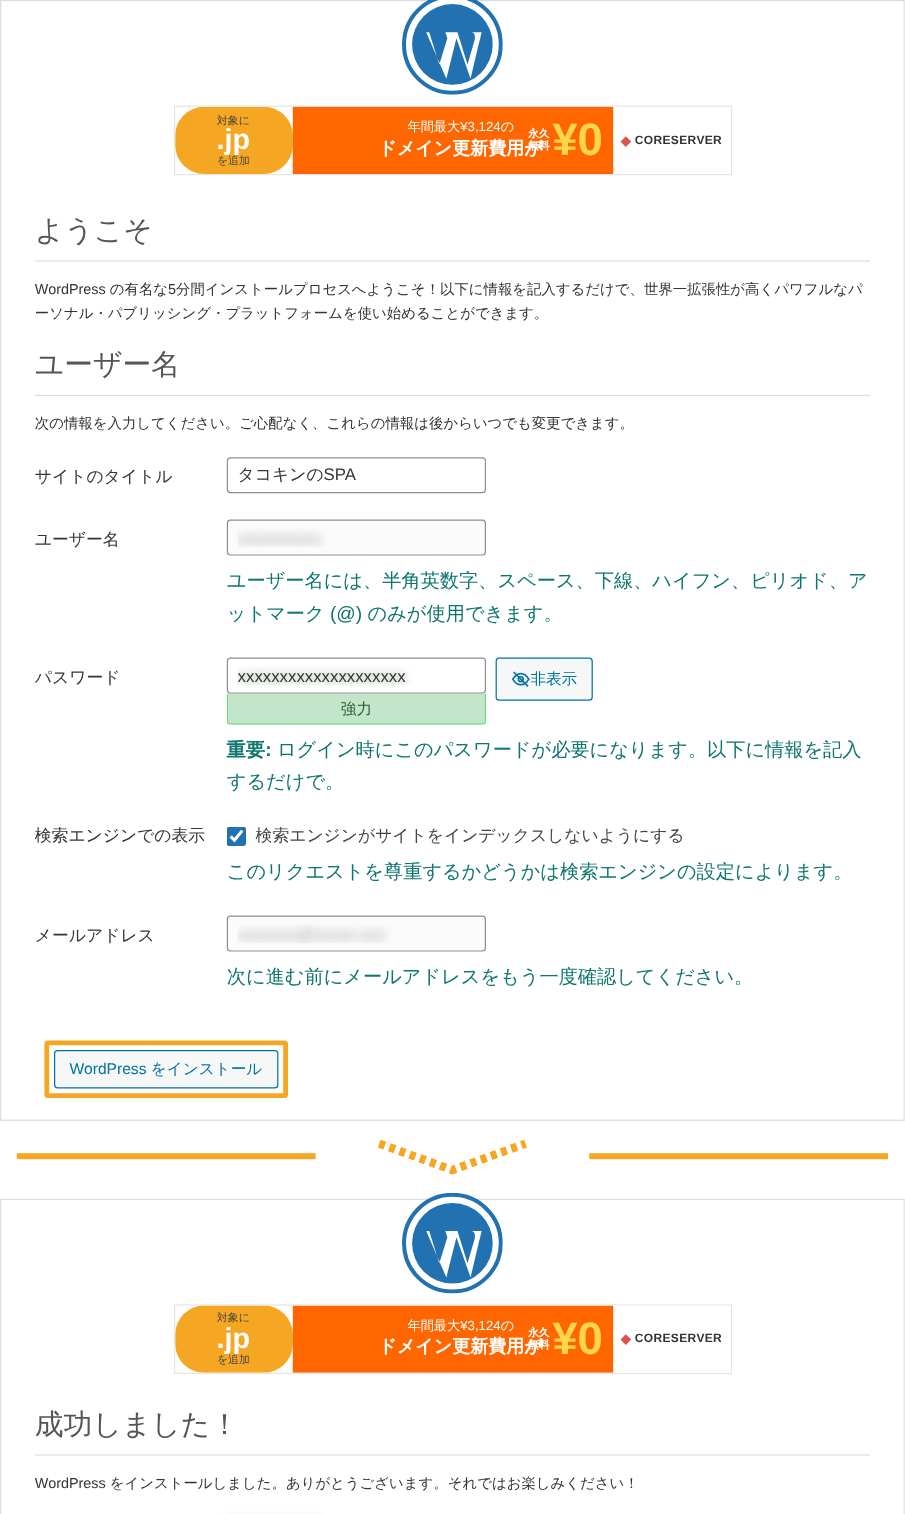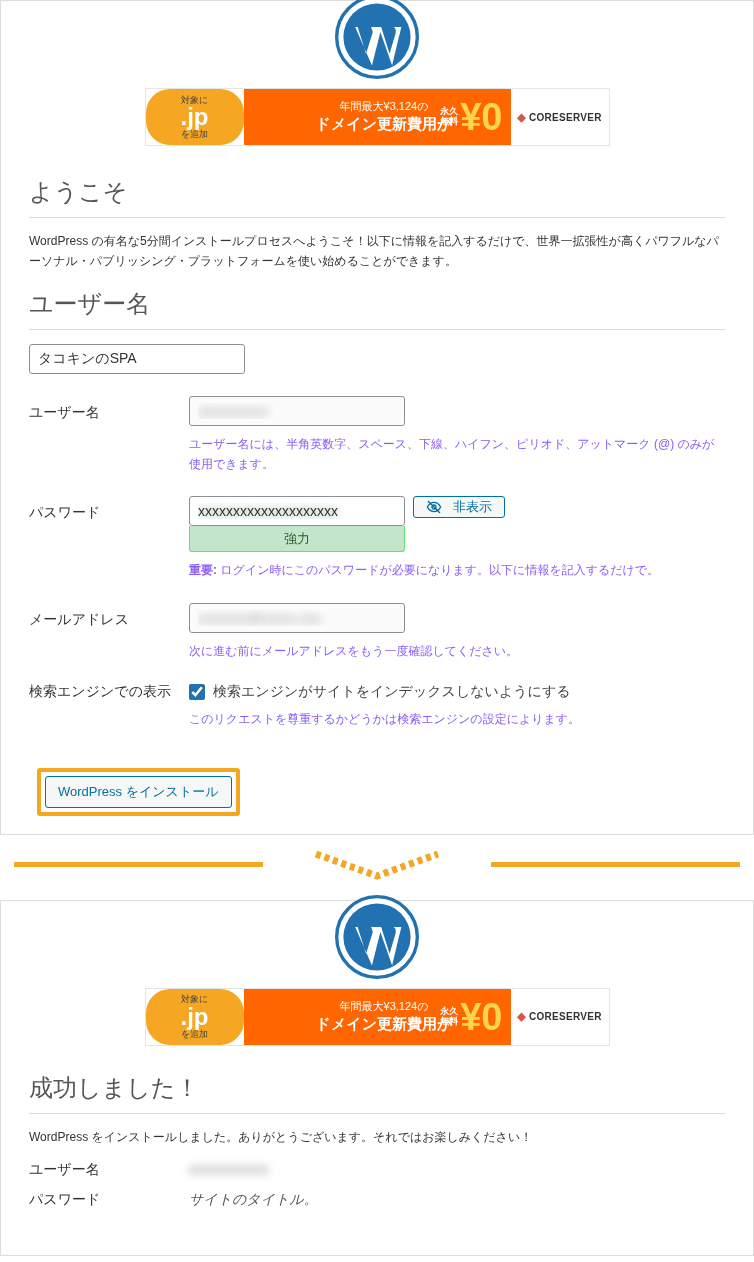--- a/index.html
+++ b/index.html
@@ -71,39 +71,39 @@
   .label-col.nopad { padding-top: 0; }
   .field-col { flex: 1; }
   input[type="text"], input[type="password"], input[type="email"] {
     width: 216px; height: 30px;
     border: 1px solid #8c8f94; border-radius: 3px;
     padding: 0 8px; font-size: 14px;
     background: #fff;
     color: #333;
   }
   input.blurred { color: transparent; text-shadow: 0 0 8px rgba(150,150,150,0.9); background: #fbfbfb; }
-  .hint { font-size: 12px; color: #8b5cf6; line-height: 1.7; margin-top: 8px; }
+  .hint { font-size: 16px; color: #0f766e; line-height: 1.7; margin-top: 8px; }
   .pw-row { display: flex; align-items: stretch; gap: 8px; }
   .pw-input {
     width: 216px; height: 30px;
     border: 1px solid #68de7c; border-radius: 3px 3px 0 0;
     padding: 0 8px; font-size: 14px;
     background: #edfaef;
     color: transparent; text-shadow: 0 0 8px rgba(120,150,120,0.9);
   }
   .pw-strength {
     width: 216px; height: 26px;
     background: #c3e6cb; border: 1px solid #68de7c; border-top: none; border-radius: 0 0 3px 3px;
     text-align: center; line-height: 26px; font-size: 13px; color: #2a5a2a;
   }
   .hide-btn {
-    height: 22px; padding: 0 12px;
+    height: 36px; padding: 0 12px;
     border: 1px solid #0071a1; border-radius: 3px;
     background: #f6f7f7; color: #0071a1;
-    display: inline-flex; align-items: center; gap: 11px;
+    display: inline-flex; align-items: center; gap: 0;
     font-size: 13px; cursor: pointer;
   }
   .check-row { display: flex; align-items: center; gap: 8px; }
   input[type="checkbox"] {
     width: 16px; height: 16px; accent-color: #2271b1; cursor: pointer;
   }
   .submit-wrap { padding: 0 36px; margin-top: 10px; }
   .submit-hl {
     display: inline-block;
     border: 4px solid #f5a623; border-radius: 3px;
@@ -166,22 +166,24 @@
     </div>
   </div>
 
   <div class="content">
     <h1>ようこそ</h1>
     <hr>
     <p>WordPress の有名な5分間インストールプロセスへようこそ！以下に情報を記入するだけで、世界一拡張性が高くパワフルなパーソナル・パブリッシング・プラットフォームを使い始めることができます。</p>
 
     <h1>ユーザー名</h1>
     <hr>
-
-    <div class="form-row">
+    <p class="sm">次の情報を入力してください。ご心配なく、これらの情報は後からいつでも変更できます。</p>
+
+    <div class="form-row">
+      <div class="label-col">サイトのタイトル</div>
       <div class="field-col">
         <input type="text" value="タコキンのSPA" style="">
       </div>
     </div>
 
     <div class="form-row">
       <div class="label-col">ユーザー名</div>
       <div class="field-col">
         <input type="text" class="blurred" value="xxxxxxxxxx" style="">
         <div class="hint">ユーザー名には、半角英数字、スペース、下線、ハイフン、ピリオド、アットマーク (@) のみが使用できます。</div>
@@ -205,35 +207,35 @@
             <span>非表示</span>
           </button>
         </div>
         <div class="hint">
           <strong>重要:</strong><span> ログイン時にこのパスワードが必要になります。以下に情報を記入するだけで。</span>
         </div>
       </div>
     </div>
 
     <div class="form-row">
-      <div class="label-col">メールアドレス</div>
-      <div class="field-col">
-        <input type="email" class="blurred" value="xxxxxxx@xxxxx.xxx" style="">
-        <div class="hint">次に進む前にメールアドレスをもう一度確認してください。</div>
-      </div>
-    </div>
-
-    <div class="form-row">
       <div class="label-col nopad">検索エンジンでの表示</div>
       <div class="field-col">
         <div class="check-row">
           <input type="checkbox" checked="" style="">
           <span>検索エンジンがサイトをインデックスしないようにする</span>
         </div>
         <div class="hint">このリクエストを尊重するかどうかは検索エンジンの設定によります。</div>
+      </div>
+    </div>
+
+    <div class="form-row">
+      <div class="label-col">メールアドレス</div>
+      <div class="field-col">
+        <input type="email" class="blurred" value="xxxxxxx@xxxxx.xxx" style="">
+        <div class="hint">次に進む前にメールアドレスをもう一度確認してください。</div>
       </div>
     </div>
   </div>
 
   <div class="submit-wrap">
     <span class="submit-hl">
       <button class="btn-primary">WordPress をインストール</button>
     </span>
   </div>
 </div>

